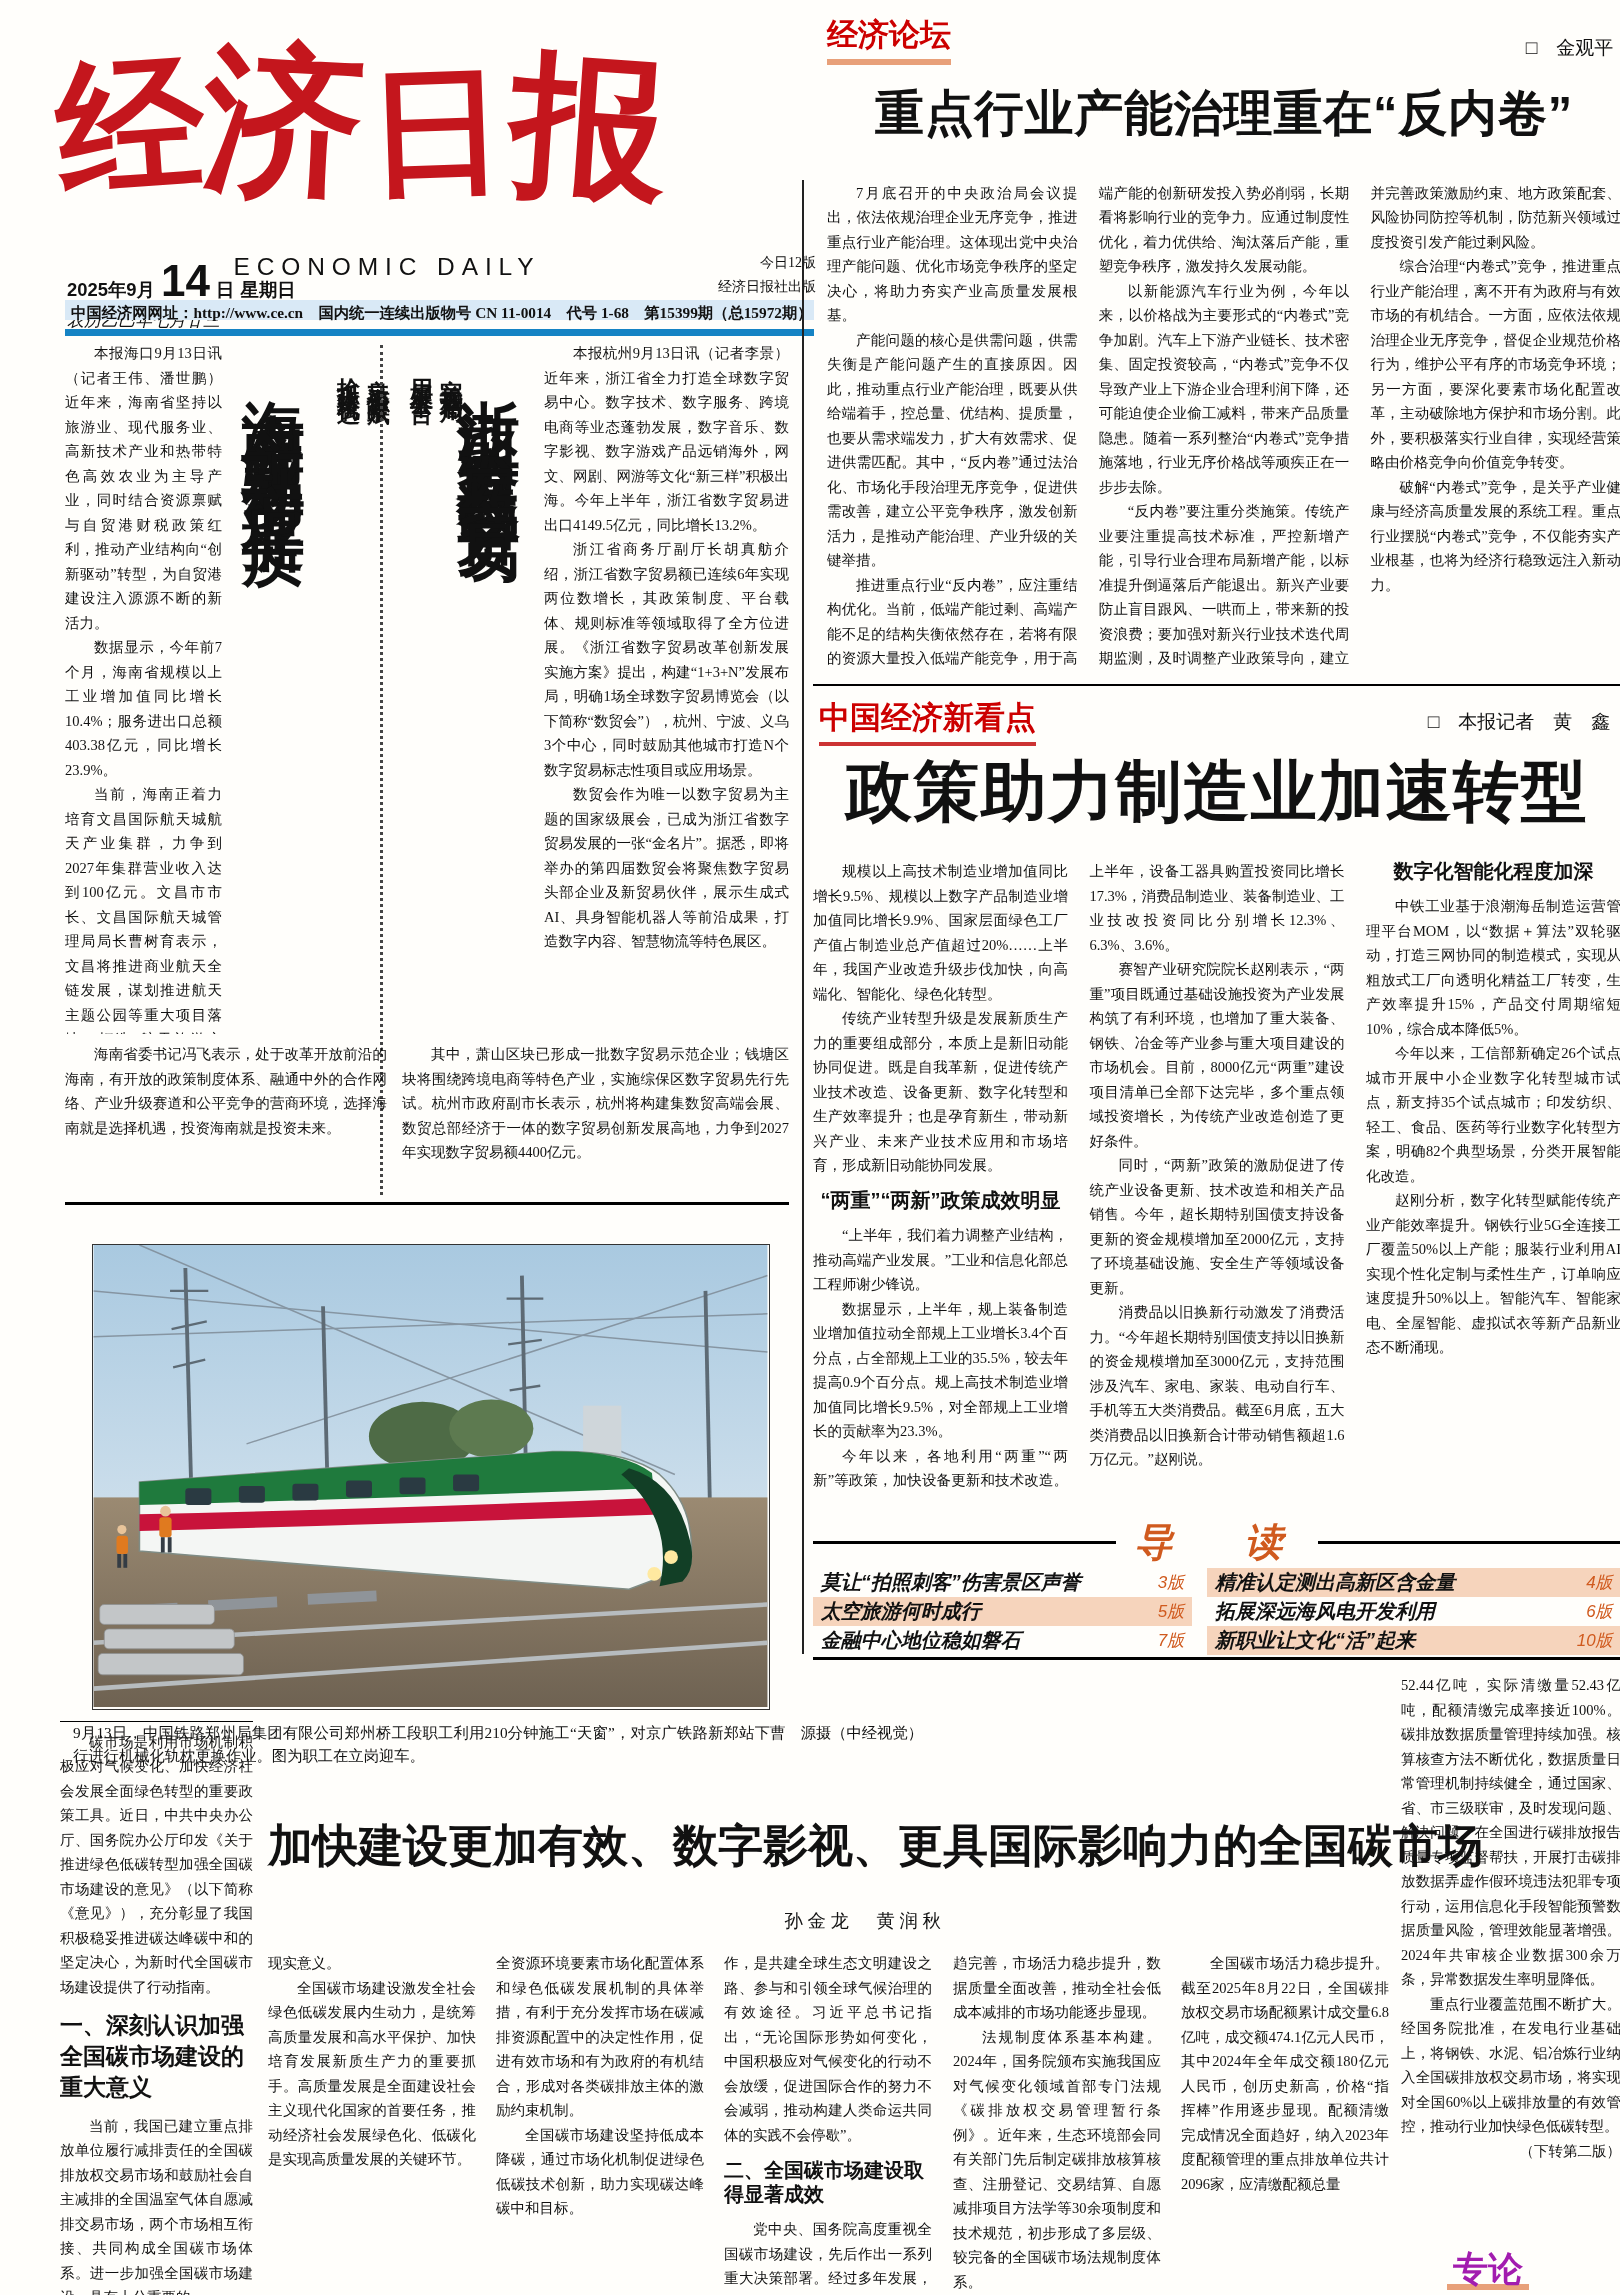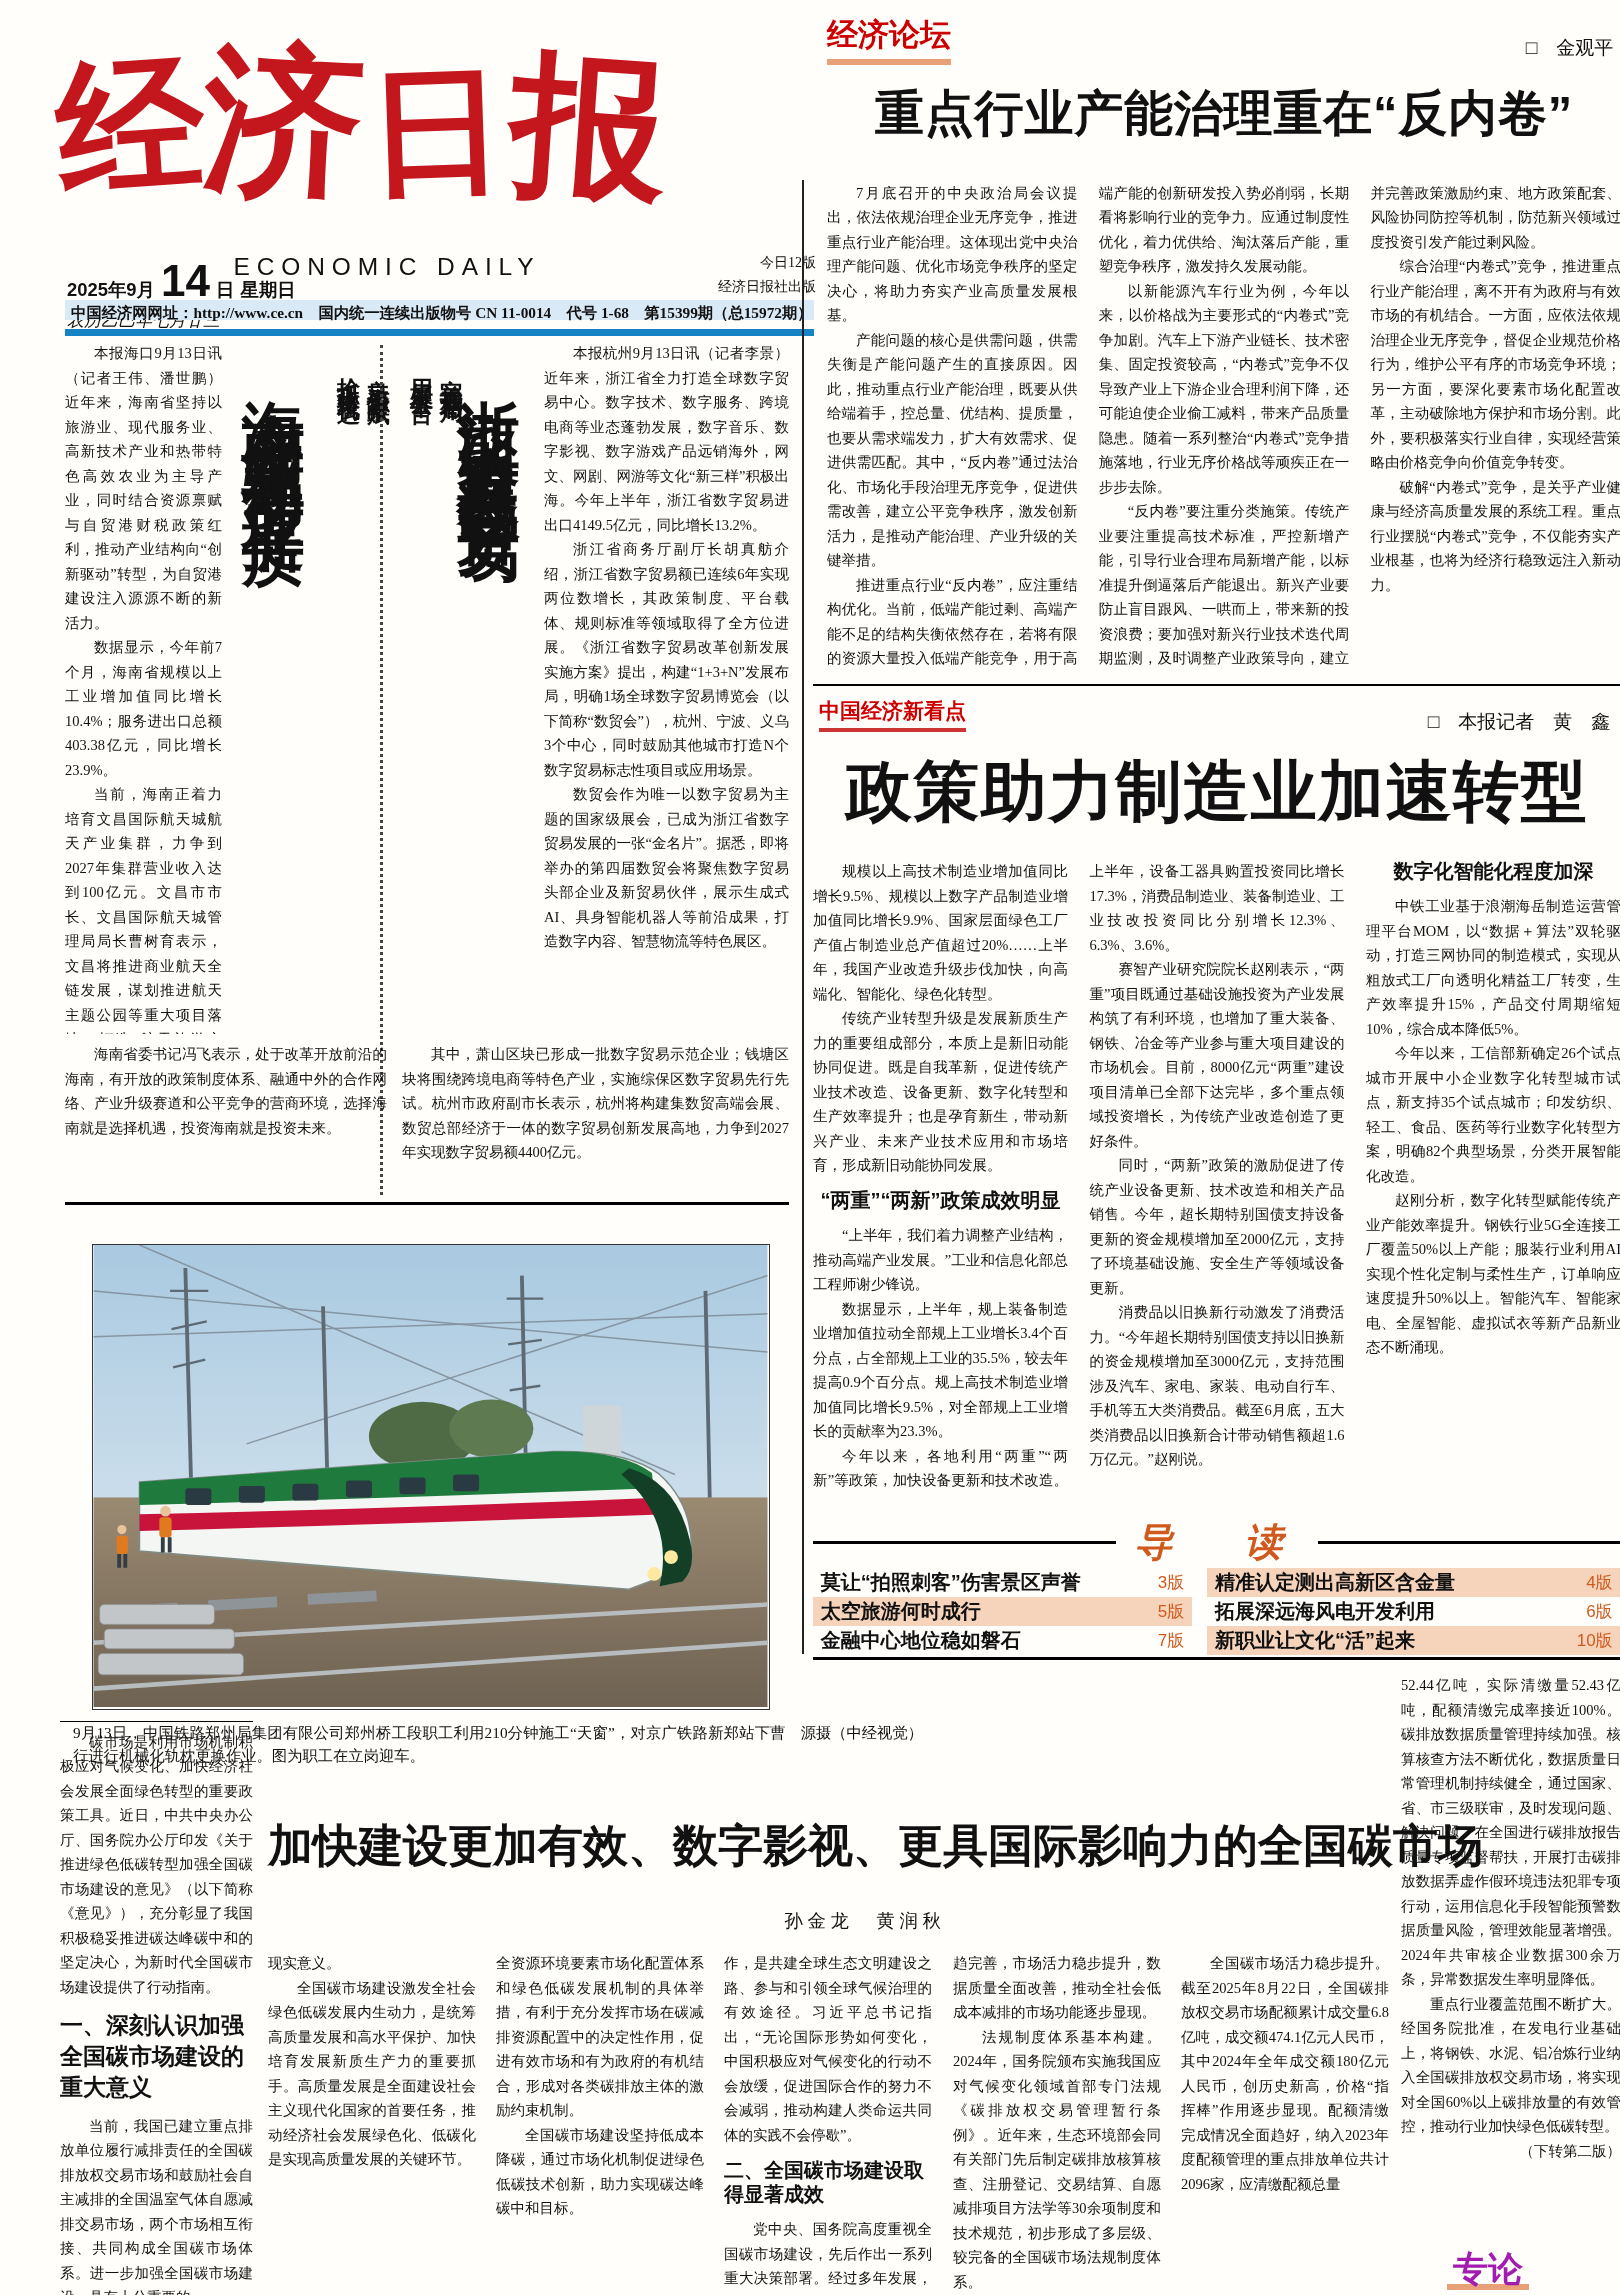--- a/index.html
+++ b/index.html
@@ -56,34 +56,34 @@
   #zj-col{position:absolute;left:479px;top:0;width:245px;height:693px;overflow:hidden;}
   #hn-wrap{position:absolute;left:0;top:701px;width:322px;height:153px;overflow:hidden;}
   #zj-wrap{position:absolute;left:337px;top:701px;width:387px;height:153px;overflow:hidden;}
   
   #photo{left:92px;top:1244px;width:678px;height:466px;border:1.5px solid #333;box-sizing:border-box;}
   #caption{left:73px;top:1721px;width:850px;font-size:15.3px;line-height:23px;text-align:justify;}
   #caption .credit{float:right;}
   
   #outlook{left:813px;top:684px;width:808px;height:972px;border-top:2.3px solid #000;}
   #ol-label{position:absolute;left:6.1px;top:10.7px;color:#c00;font-family:"Liberation Sans",sans-serif;
-            font-weight:900;font-size:21px;border-bottom:4.6px solid #c33;padding-bottom:3.8px;}
+            font-weight:900;font-size:31px;border-bottom:4.6px solid #c33;padding-bottom:3.8px;}
   #ol-byline{position:absolute;right:10.7px;top:23px;font-size:19px;}
   #ol-headline{position:absolute;left:0;top:61px;width:100%;text-align:center;font-weight:900;
                font-size:66px;font-family:"Liberation Serif",serif;letter-spacing:1.5px;}
   #ol-body{position:absolute;left:0;top:173px;width:100%;height:645px;columns:3;}
   
   #daodu{position:absolute;left:0px;top:836px;width:808px;height:135px;border-bottom:3.1px solid #000;}
   #dd-titlerow{display:flex;align-items:center;gap:18.4px;height:41px;}
   #dd-titlerow .rule{flex:1;height:2.3px;background:#000;}
   #dd-title{color:#d05a1e;font-family:"Liberation Sans",sans-serif;font-weight:900;font-size:38px;
             letter-spacing:17px;font-style:italic;}
   #dd-grid{display:grid;grid-template-columns:379px 413px;column-gap:15.3px;margin-top:4.6px;}
   .dd-item{display:flex;justify-content:space-between;align-items:center;height:29px;
-           font-family:"Liberation Sans",sans-serif;font-weight:bold;font-size:20px;padding:0 7.7px;}
+           font-family:"Liberation Sans",sans-serif;font-weight:bold;font-size:20px;padding:0 7.7px;font-style:italic;}
   .dd-item .pg{color:#d05a1e;font-size:17px;font-weight:normal;}
   .dd-hl{background:#f6d4bc;}
   
   #cb-intro{left:60px;top:1721px;width:193px;height:574px;overflow:hidden;border-top:1.5px solid #000;
             padding-top:7.7px;box-sizing:border-box;}
   #cb-intro .subhead{font-size:23px;text-align:left;line-height:1.35;}
   #cb-headline{left:268px;top:1816px;width:1194px;text-align:center;font-family:"Liberation Sans",sans-serif;
                font-weight:900;font-size:45px;letter-spacing:0px;white-space:nowrap;}
   #cb-authors{left:268px;top:1908px;width:1194px;text-align:center;font-size:18.4px;letter-spacing:4.6px;}
   .cb-col{position:absolute;top:1951px;height:345px;width:208px;overflow:hidden;}

